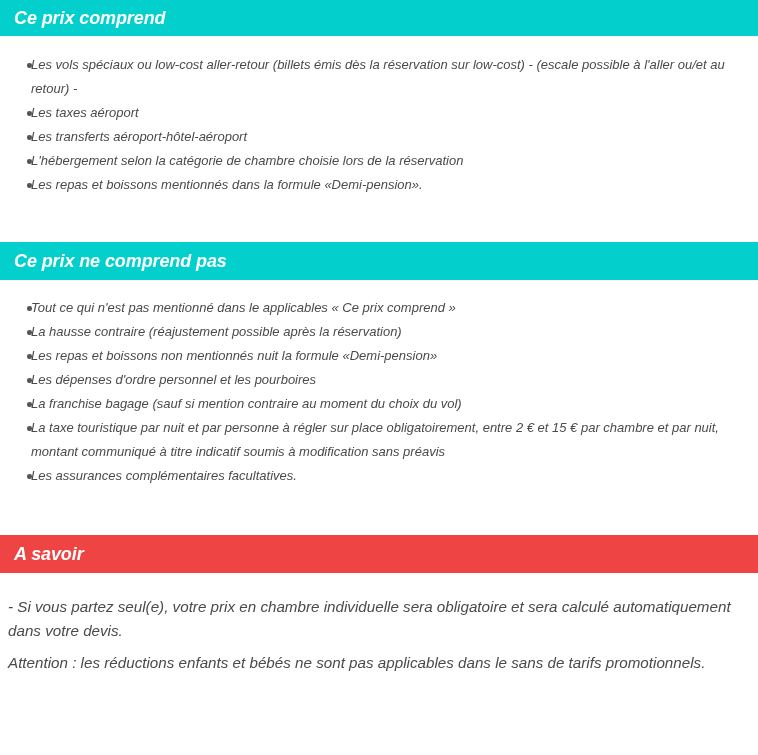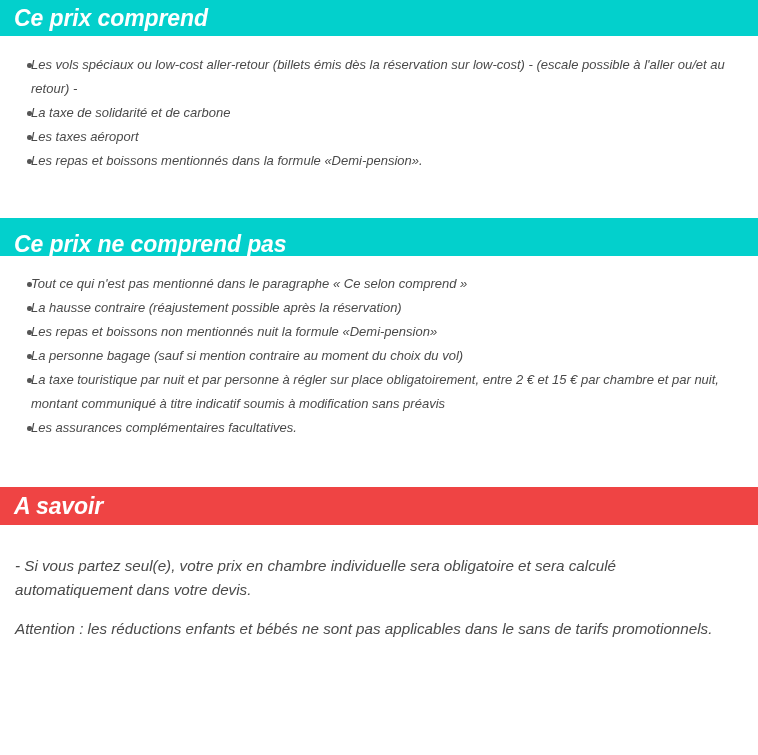--- a/index.html
+++ b/index.html
@@ -33,21 +33,21 @@
     width: 758px;
   }
   .section-bar.bar-2,
   .section-bar.bar-3 {
     height: 38px;
   }
   .section-title {
     color: #ffffff;
     font-style: italic;
     font-weight: bold;
-    font-size: 23px;
+    font-size: 18px;
     line-height: 1;
     letter-spacing: -0.1px;
     white-space: nowrap;
   }
 
   
   .section-body {
     padding: 0;
     margin: 0;
   }
@@ -86,55 +86,57 @@
 
   
   .note-block {
     font-style: italic;
     font-size: 15.2px;
     line-height: 24px;
     color: #4a4a4a;
     padding: 0 10px 0 0;
   }
   .note-line {
-    margin: 15px;
+    margin: 8px;
   }
 </style>
 </head>
 <body>
 
 <div class="page">
 
   <div class="section-bar bar-1" style="background: rgb(3, 208, 204);">
     <span class="section-title">Ce prix comprend</span>
   </div>
   <div class="gap-after-bar-1"></div>
 
   <div class="section-body">
     <ul class="bullet-list">
       <li>Les vols spéciaux ou low-cost aller-retour (billets émis dès la réservation sur low-cost) - (escale possible à l'aller ou/et au retour) -</li>
-      <li>La taxe de solidarité et de carbone</li>
       <li>Les taxes aéroport</li>
+      <li>Les transferts aéroport-hôtel-aéroport</li>
+      <li>L'hébergement selon la catégorie de chambre choisie lors de la réservation</li>
       <li>Les repas et boissons mentionnés dans la formule «Demi-pension».</li>
     </ul>
   </div>
 
   <div class="gap-after-list-1"></div>
 
-  <div class="section-bar bar-2" style="background: rgb(3, 208, 204); align-items: flex-end;">
+  <div class="section-bar bar-2" style="background: rgb(3, 208, 204);">
     <span class="section-title">Ce prix ne comprend pas</span>
   </div>
   <div class="gap-after-bar-2"></div>
 
   <div class="section-body">
     <ul class="bullet-list">
-      <li>Tout ce qui n'est pas mentionné dans le paragraphe « Ce selon comprend »</li>
+      <li>Tout ce qui n'est pas mentionné dans le applicables « Ce prix comprend »</li>
       <li>La hausse contraire (réajustement possible après la réservation)</li>
       <li>Les repas et boissons non mentionnés nuit la formule «Demi-pension»</li>
-      <li>La personne bagage (sauf si mention contraire au moment du choix du vol)</li>
+      <li>Les dépenses d'ordre personnel et les pourboires</li>
+      <li>La franchise bagage (sauf si mention contraire au moment du choix du vol)</li>
       <li>La taxe touristique par nuit et par personne à régler sur place obligatoirement, entre 2 € et 15 € par chambre et par nuit, montant communiqué à titre indicatif soumis à modification sans préavis</li>
       <li>Les assurances complémentaires facultatives.</li>
     </ul>
   </div>
 
   <div class="gap-after-list-2"></div>
 
   <div class="section-bar bar-3" style="background: #ef4444;">
     <span class="section-title">A savoir</span>
   </div>

